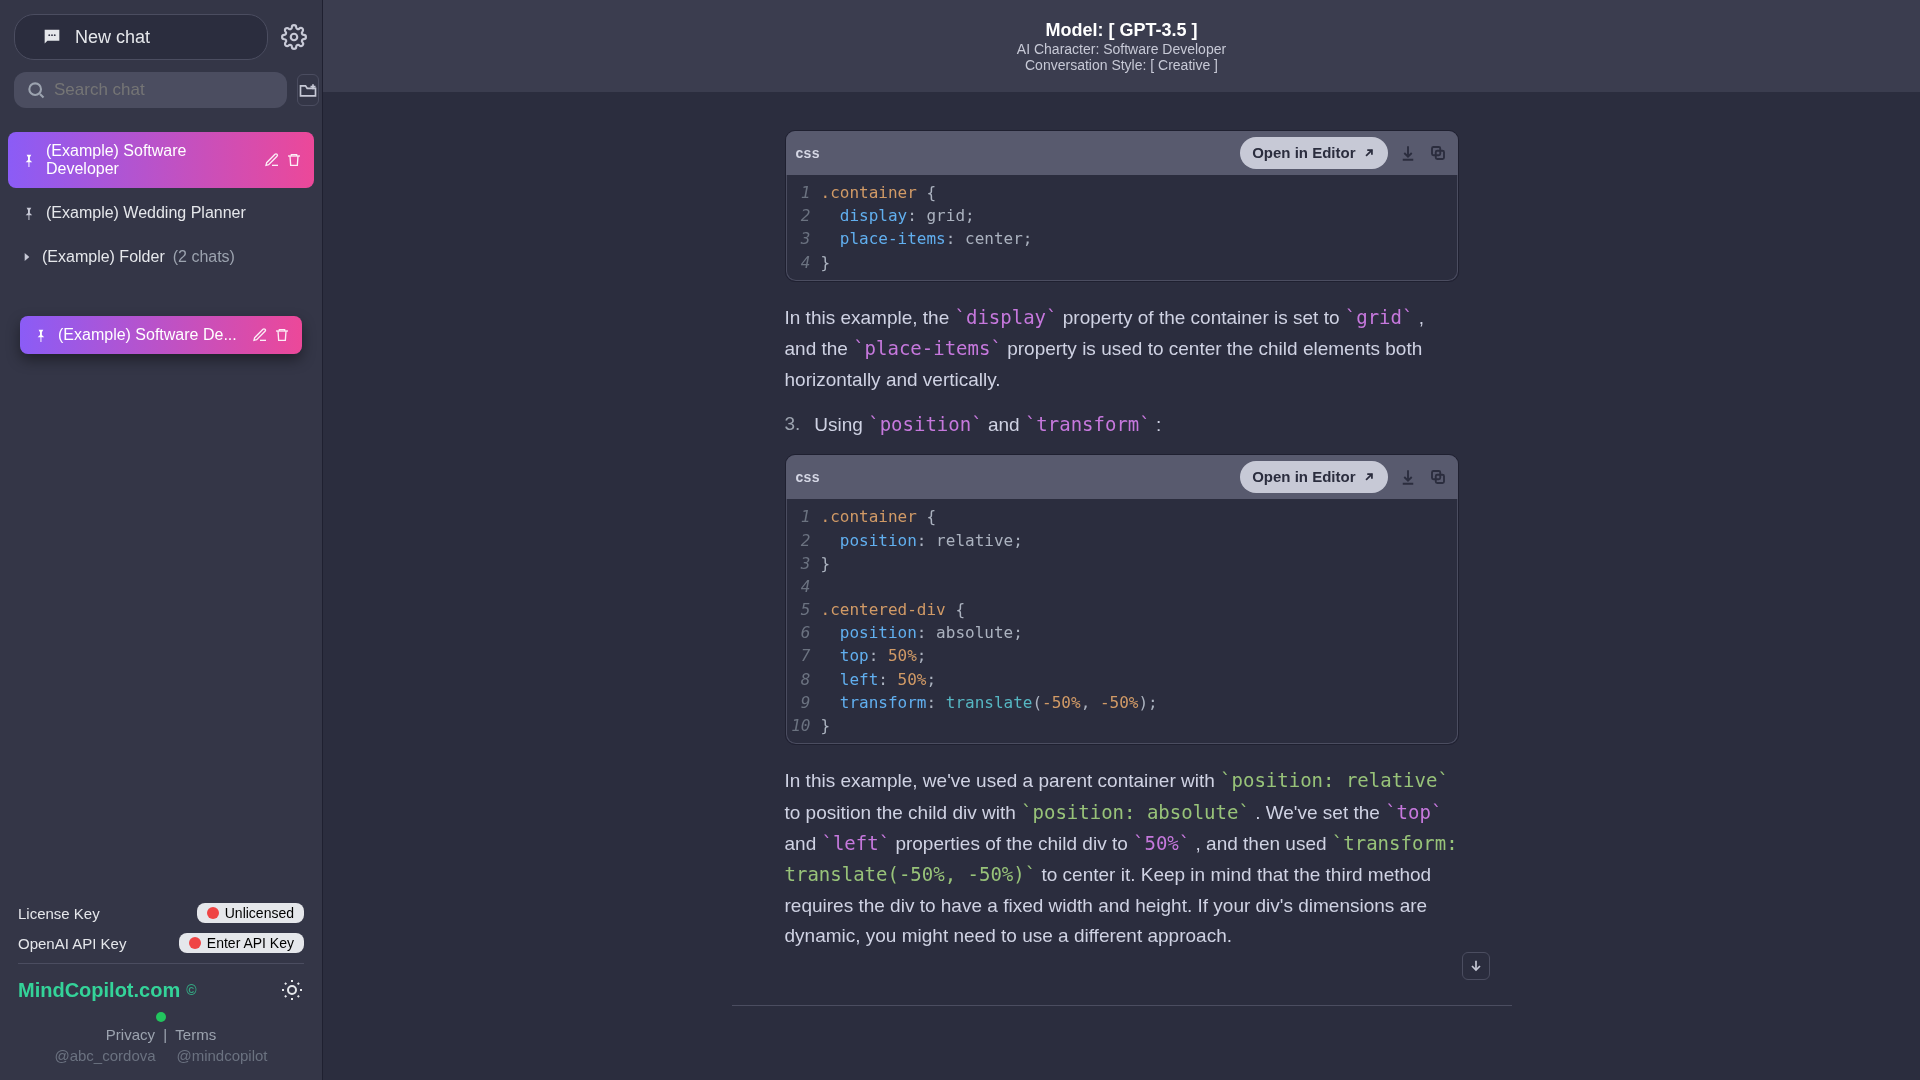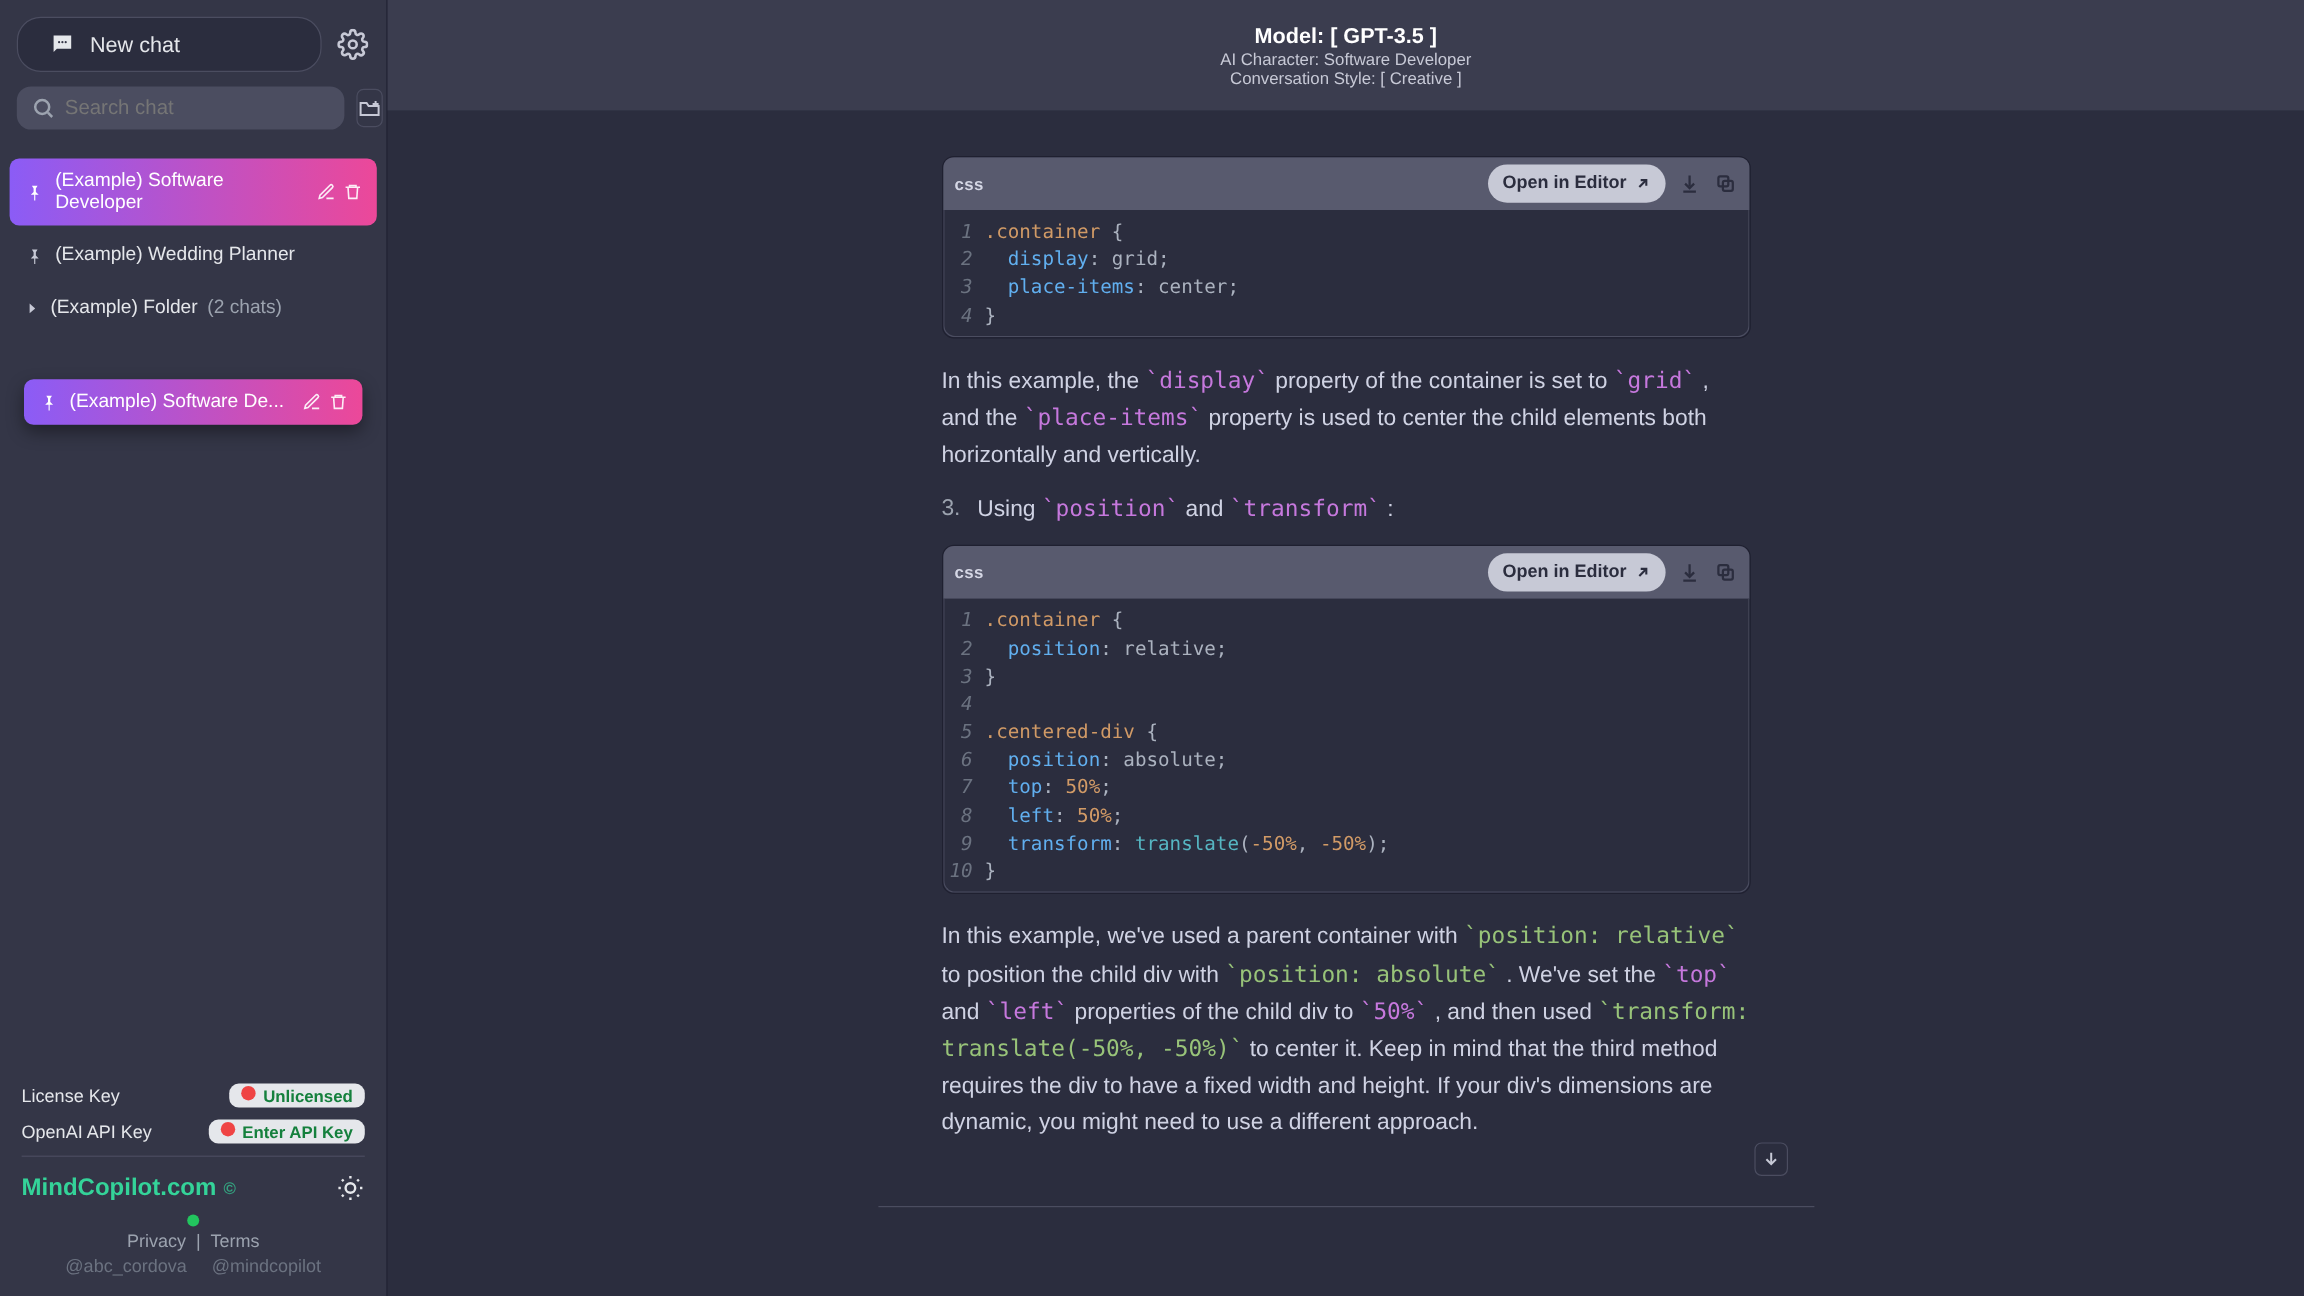--- a/index.html
+++ b/index.html
@@ -51,22 +51,22 @@
 .chat-item .actions { margin-left:auto; display:flex; gap:6px; }
 .chat-item .actions span { opacity:.9; cursor:pointer; }
 .folder-row { display:flex; align-items:center; gap:8px; padding:10px 12px; font-size:16px; cursor:pointer; }
 .folder-meta { color:#9ca3af; }
 .drag-preview { margin-top:40px; padding:0 12px; }
 .drag-preview .chat-item { box-shadow:0 6px 14px rgba(0,0,0,.4); }
 
 .sidebar-bottom { padding:14px 18px 16px; font-size:15px; }
 .kv { display:flex; align-items:center; justify-content:space-between; margin-bottom:10px; }
 .pill {
-  display:inline-flex; align-items:flex-start; gap:6px;
-  background:#e5e7eb; color:#15803d; border-radius:8px; padding:2px 10px; font-size:14px; font-weight:700;
+  display:inline-flex; align-items:center; gap:6px;
+  background:#e5e7eb; color:#000000; border-radius:8px; padding:2px 10px; font-size:14px; font-weight:400;
 }
 .pill .dot { width:12px; height:12px; border-radius:50%; background:#ef4444; display:inline-block; }
 .divider { height:1px; background:#4b4d60; margin:6px 0 14px; }
 .brand-row { display:flex; align-items:center; justify-content:space-between; }
 .brand { color:#34d399; font-weight:700; font-size:20px; display:flex; align-items:center; gap:6px; }
 .brand .copy { color:#34d399; opacity:.7; font-size:14px; }
 .status-dot { width:10px; height:10px; border-radius:50%; background:#22c55e; margin:10px auto 4px; }
 .links { text-align:center; color:#9ca3af; font-size:15px; }
 .links span { cursor:pointer; }
 .handles { text-align:center; color:#6b7280; font-size:15px; margin-top:4px; }

